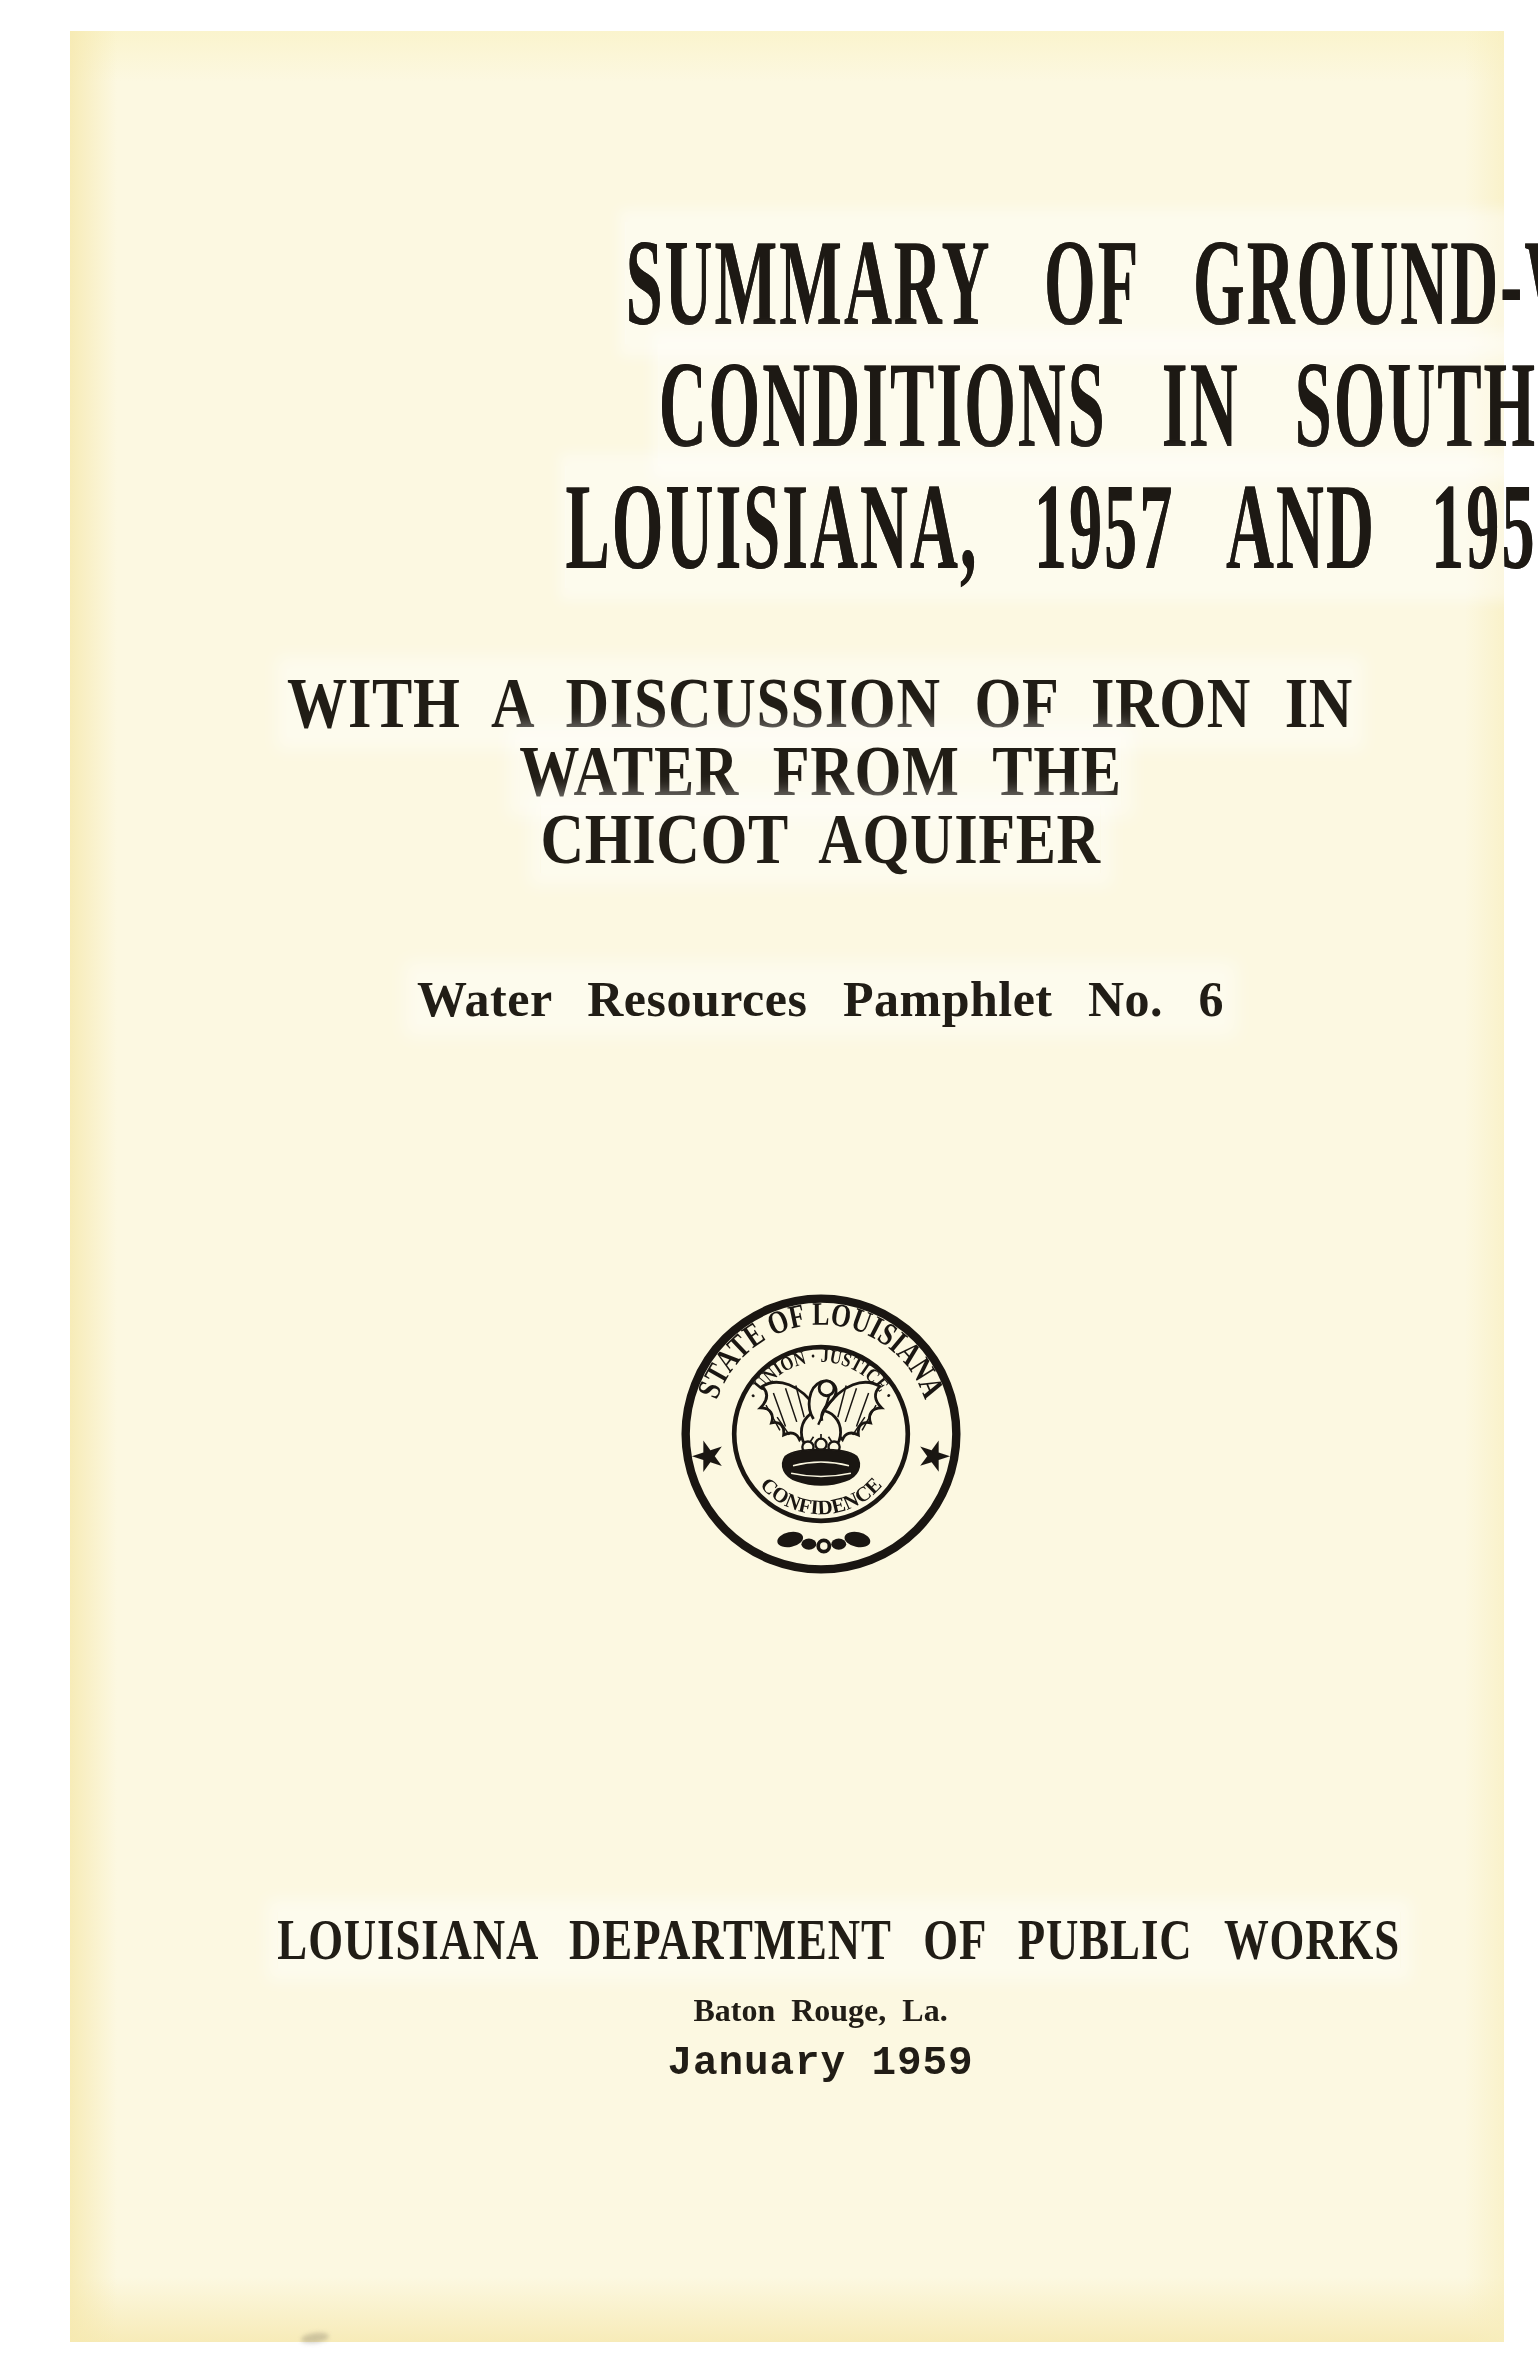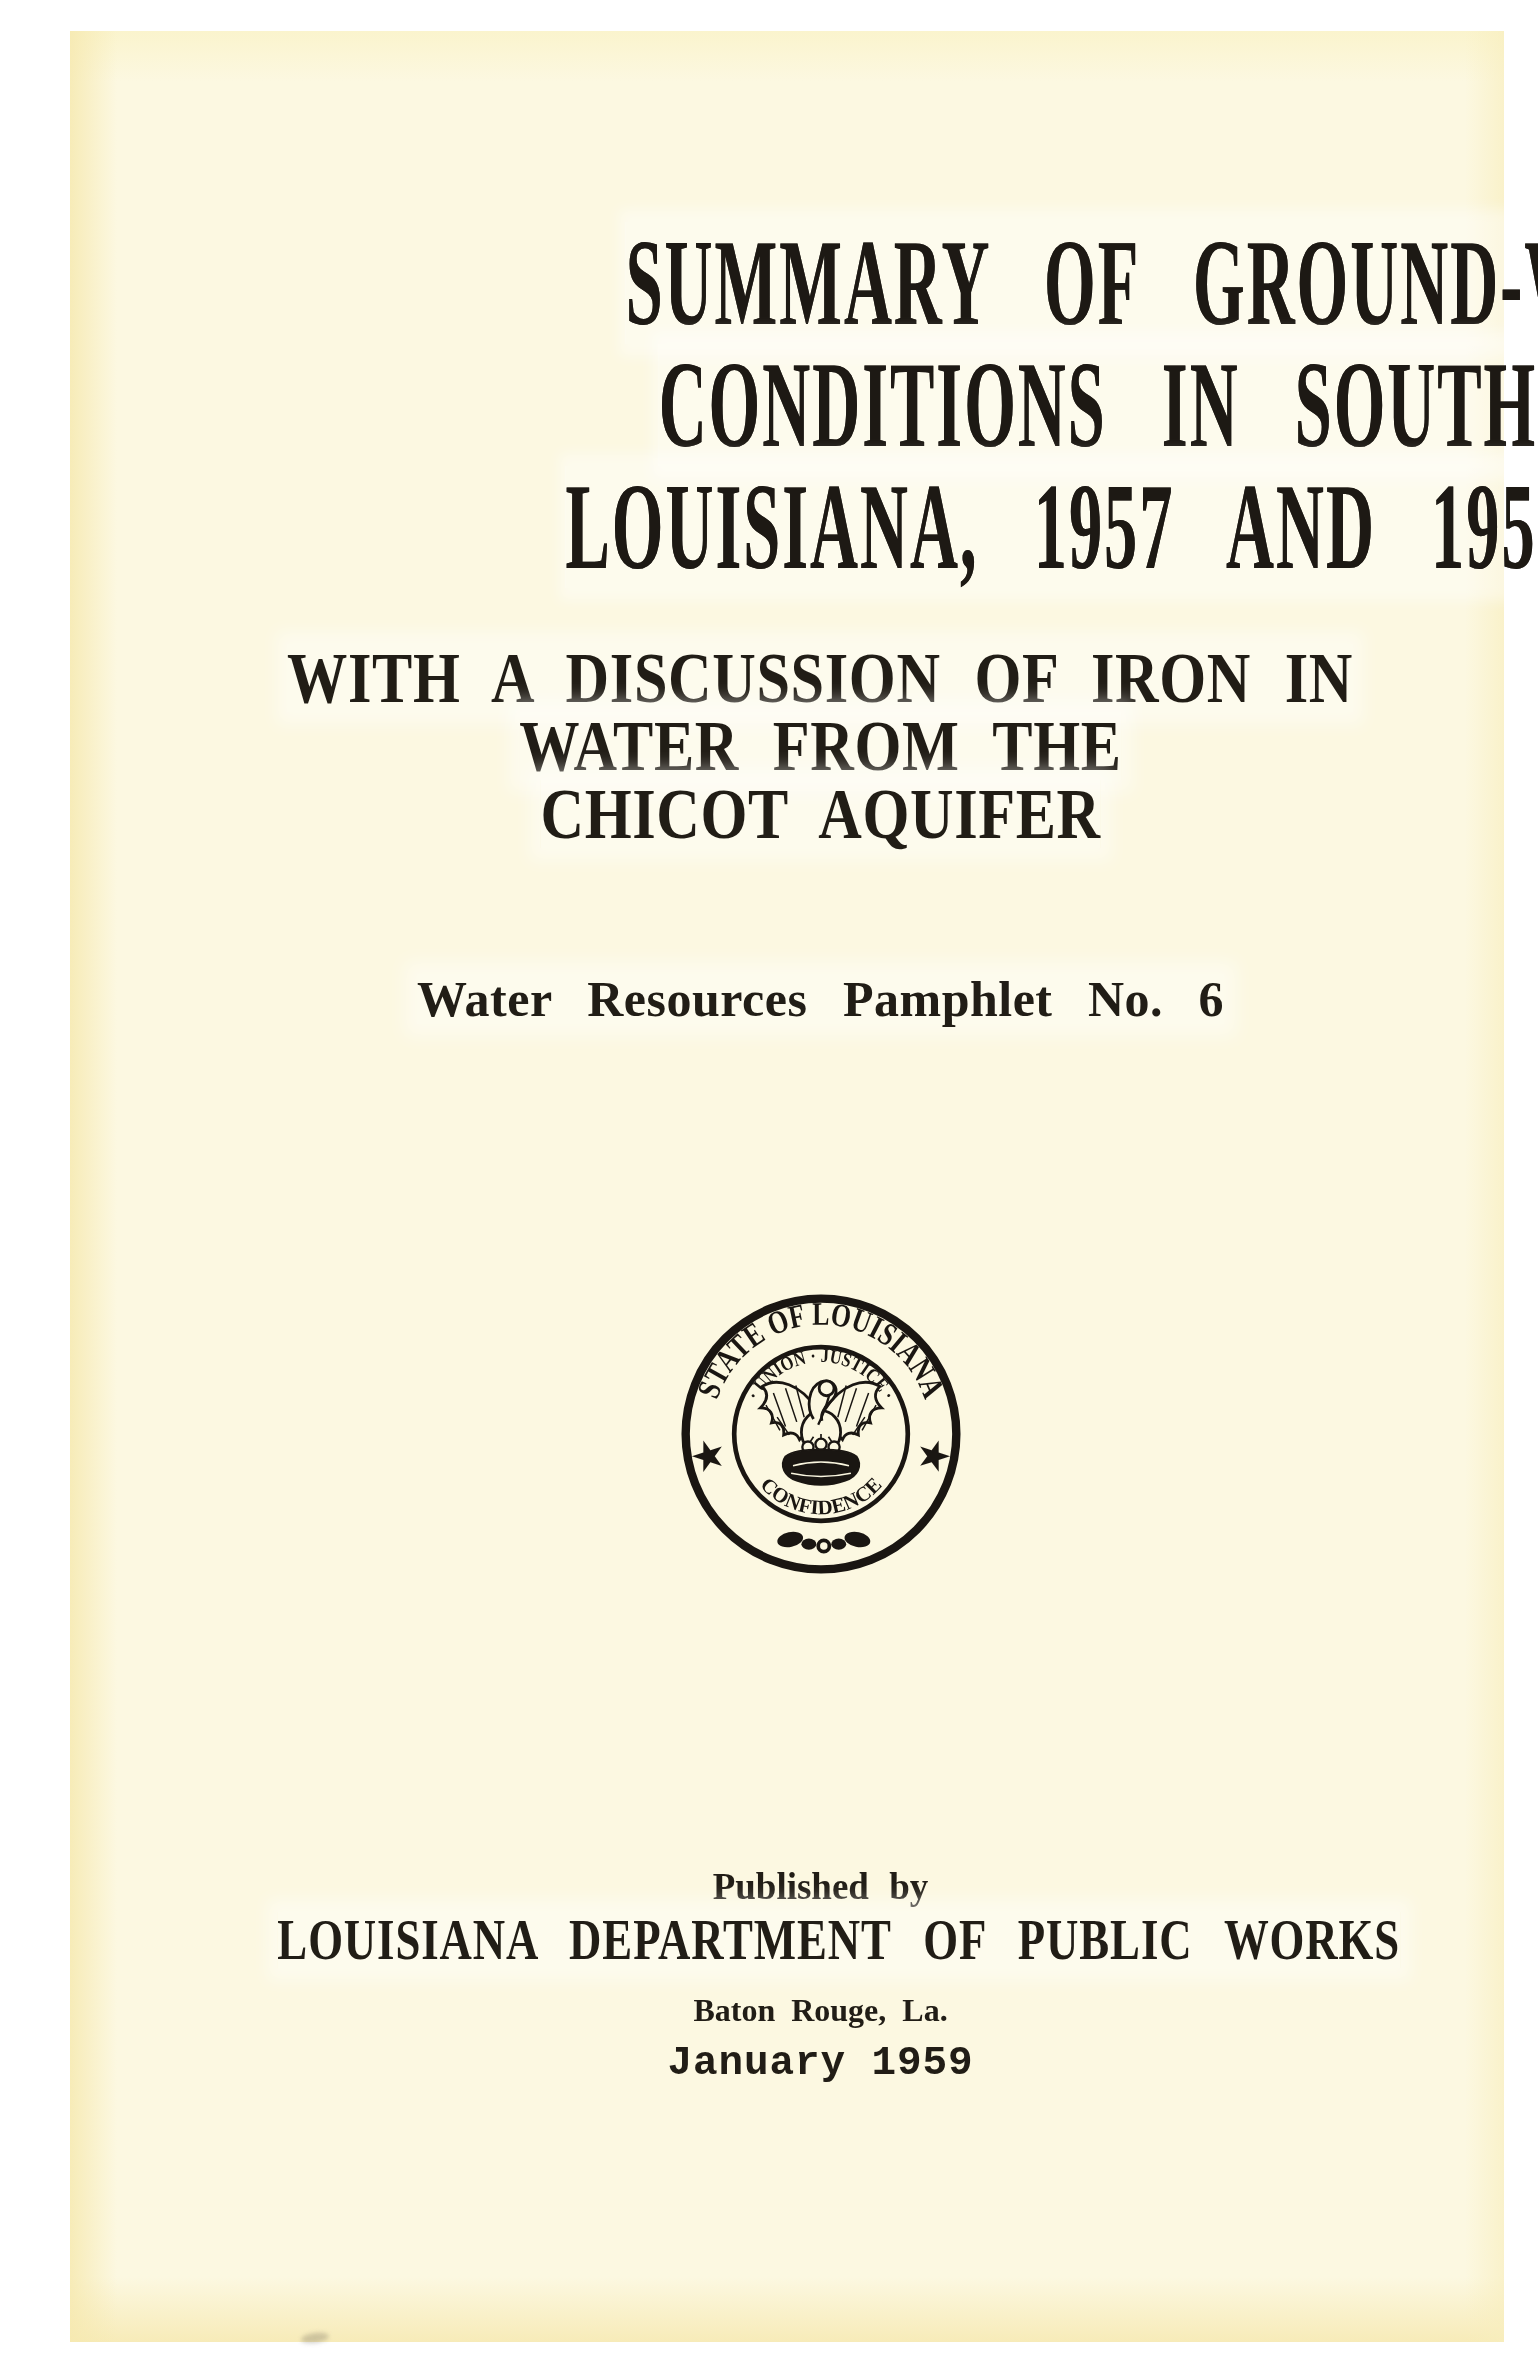--- a/index.html
+++ b/index.html
@@ -16,21 +16,21 @@
          text-align:center;}
   .line{width:fit-content;margin:0 auto;white-space:nowrap;}
   .halo{background:rgba(255,255,255,0.42);box-shadow:0 0 17px 13px rgba(255,255,255,0.42);}
 
   .title-block{top:191px;}
   .title-line{font-size:123px;line-height:122px;font-weight:bold;color:#1d1914;
               letter-spacing:0.03em;word-spacing:0.55em;
               transform:scaleX(0.54);transform-origin:50% 50%;
               text-shadow:0 0 0.9px rgba(29,25,20,.85);}
 
-  .subtitle-block{top:613px;}
+  .subtitle-block{top:638px;}
   .subtitle-line{font-size:71px;line-height:68px;font-weight:bold;color:#211d16;
                  letter-spacing:0.01em;word-spacing:0.3em;
                  transform:scaleX(0.85);transform-origin:50% 50%;}
 
   .series-block{top:943px;}
   .series-line{font-size:50px;line-height:50px;font-weight:bold;color:#211d16;
                word-spacing:0.45em;letter-spacing:0.01em;}
 
   .seal-wrap{position:absolute;left:611px;top:1263px;width:280px;height:280px;}
 
@@ -124,23 +124,20 @@
             <ellipse cx="117" cy="263" rx="14" ry="8" transform="rotate(-12 117 263)"></ellipse>
             <ellipse cx="137" cy="268" rx="8" ry="6"></ellipse>
             <circle cx="153" cy="270" r="6" fill="none" stroke="#1a1612" stroke-width="4"></circle>
             <ellipse cx="169" cy="268" rx="8" ry="6"></ellipse>
             <ellipse cx="189" cy="263" rx="14" ry="8" transform="rotate(12 189 263)"></ellipse>
           </g>
         </g>
       </svg>
     </div>
 
-    <div class="block published-block">
-      <div class="line published-line">Published by</div>
-    </div>
 
     <div class="block dept-block">
       <div class="line dept-line halo">LOUISIANA DEPARTMENT OF PUBLIC WORKS</div>
     </div>
 
     <div class="block baton-block">
       <div class="line baton-line">Baton Rouge, La.</div>
     </div>
 
     <div class="block june-block">

